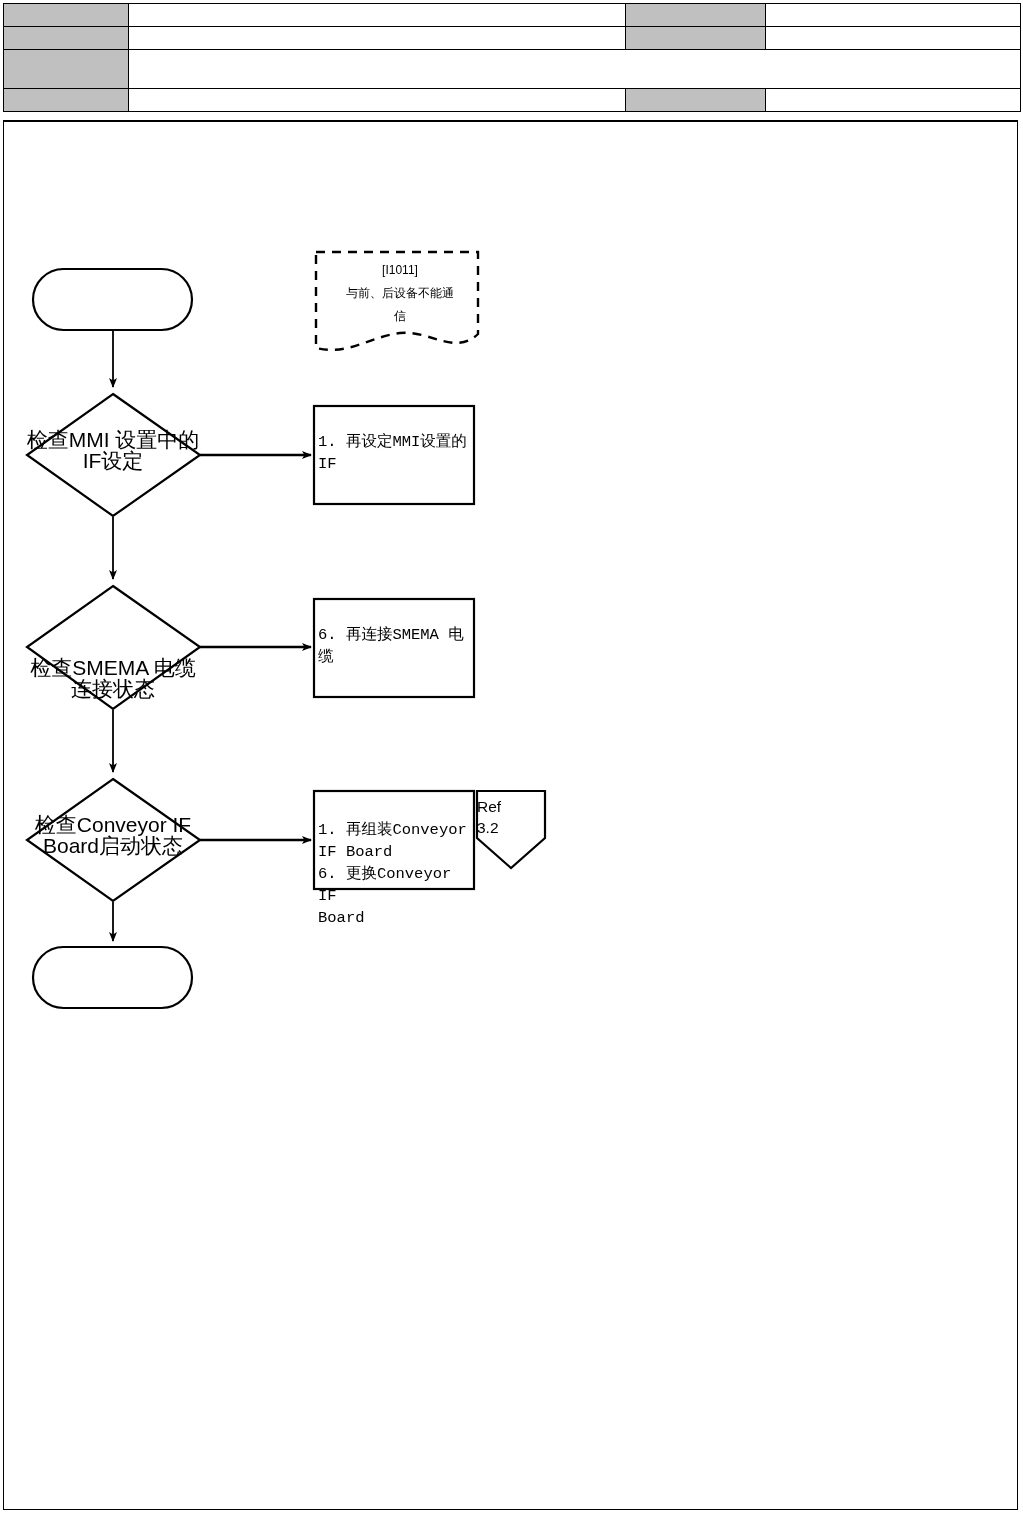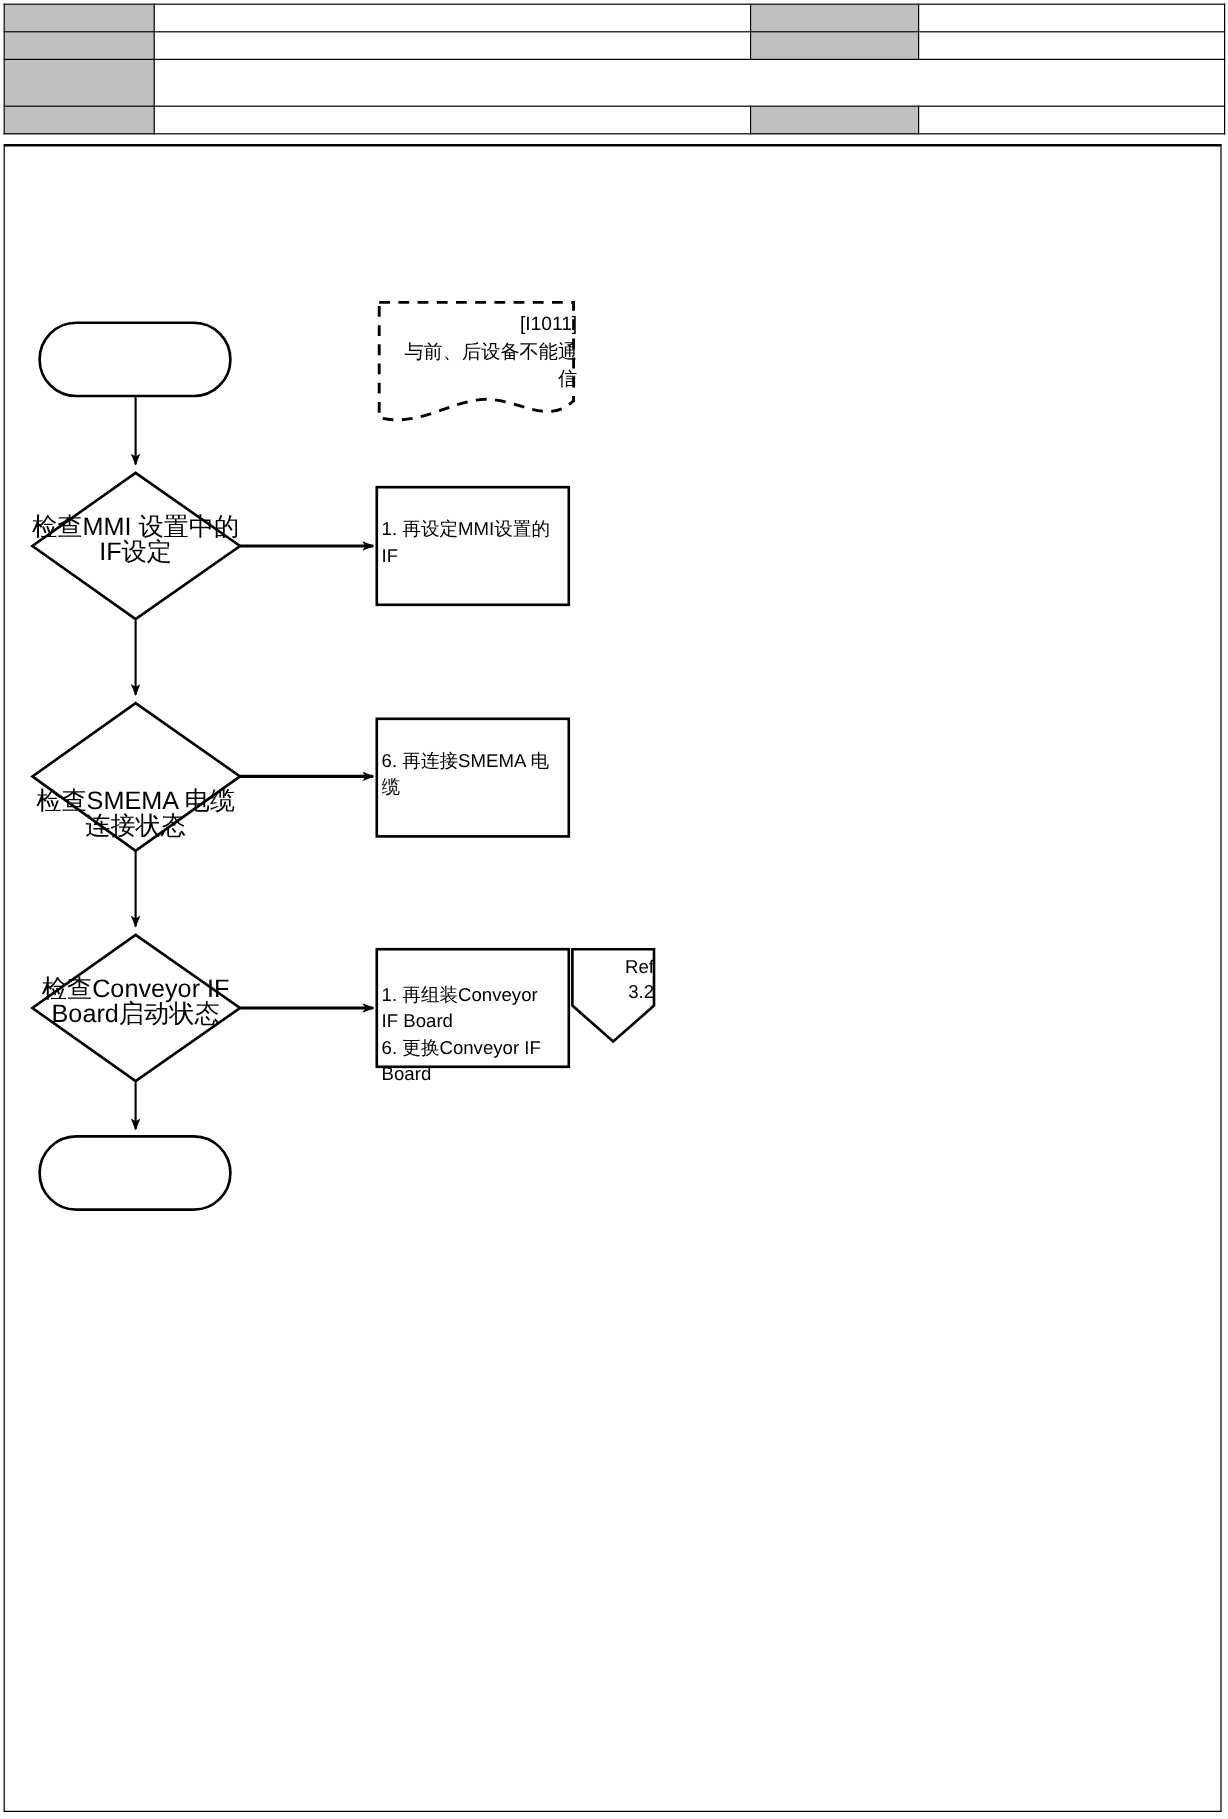--- a/index.html
+++ b/index.html
@@ -74,32 +74,33 @@
     font-size: 21px;
     line-height: 21px;
     white-space: nowrap;
     pointer-events: none;
   }
   .box-text {
     position: absolute;
     font-size: 15.5px;
     line-height: 22px;
     text-align: left;
+    font-family: Liberation Mono, monospace;
   }
   .note-text {
     position: absolute;
-    font-size: 16px;
+    font-size: 12px;
     line-height: 23px;
-    text-align: right;
+    text-align: center;
   }
   .ref-text {
     position: absolute;
     font-size: 15.5px;
     line-height: 21px;
-    text-align: right;
+    text-align: left;
     width: 68px;
   }
 </style>
 </head>
 <body>
 
 <table class="header-table">
   <colgroup>
     <col style="width:125px">
     <col style="width:497px">

